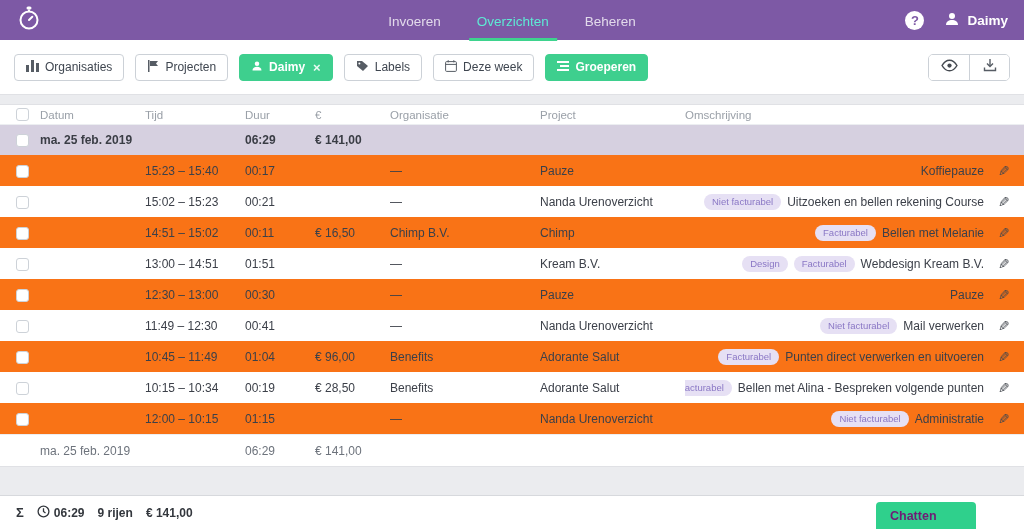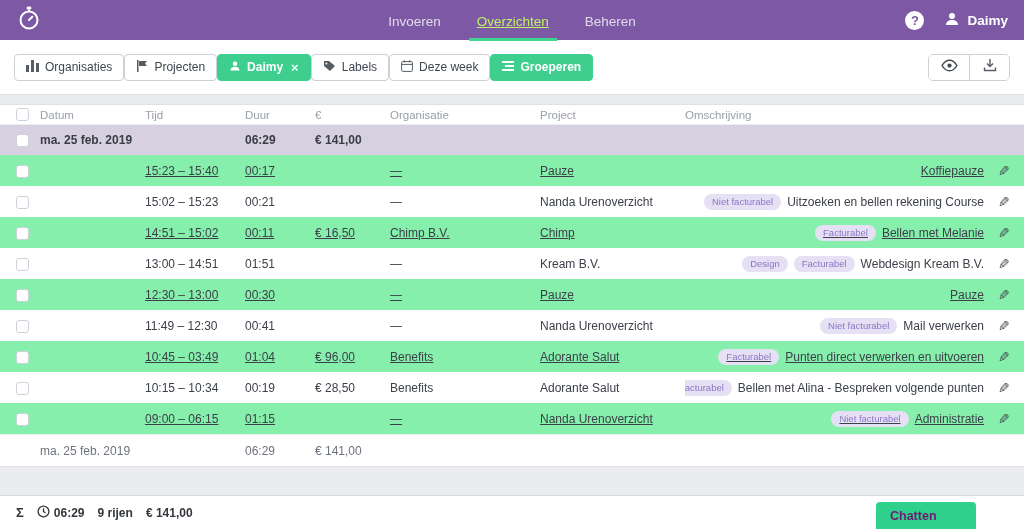--- a/index.html
+++ b/index.html
@@ -9,47 +9,47 @@
     background:#ebecef;
     position:relative;
     overflow:hidden;
   }
 
   
   .navbar { height:40px; background:#7d59a5; display:flex; align-items:center; padding:0 16px; position:relative; }
   .brand { display:flex; align-items:center; }
   .nav-center { position:absolute; left:50%; transform:translateX(-50%); display:flex; height:38px; }
   .nav-item { color:rgba(255,255,255,.78); font-size:13.5px; padding:0 18px; display:flex; align-items:center; height:40px; position:relative; cursor:pointer; }
-  .nav-item.active { color:#bef264;text-decoration:underline; }
+  .nav-item.active { color:#5eead4; }
   .nav-item.active::after { content:""; position:absolute; left:10px; right:10px; bottom:0; height:3px; background:#3ed38e; }
   .nav-right { margin-left:auto; display:flex; align-items:center; gap:20px; }
   .help-circle { width:19px; height:19px; border-radius:50%; background:#fff; color:#7d59a5; font-size:13px; font-weight:bold; display:flex; align-items:center; justify-content:center; cursor:pointer; }
   .user { color:#fff; font-size:13.5px; font-weight:bold; display:flex; align-items:center; gap:7px; cursor:pointer; }
 
   
-  .filterbar { height:55px; background:#fff; display:flex; align-items:center; padding:0 14px; gap:0; border-bottom:1px solid #e0e1e5; }
+  .filterbar { height:55px; background:#fff; display:flex; align-items:center; padding:0 14px; gap:11px; border-bottom:1px solid #e0e1e5; }
   .fbtn { height:27px; display:inline-flex; align-items:center; gap:6px; padding:0 11px; border:1px solid #ccd1d7; border-radius:4px; background:#fff; font-size:12px; color:#3f4650; cursor:pointer; white-space:nowrap; }
   .fbtn.green { background:#3ecf8e; border-color:#3ecf8e; color:#fff; font-weight:bold; }
   .fbtn .x { font-size:13px; line-height:1; margin-left:2px; opacity:.9; cursor:pointer; }
   .fb-right { margin-left:auto; display:flex; align-items:center; }
   .seg { display:flex; border:1px solid #ccd1d7; border-radius:5px; overflow:hidden; background:#fff; }
   .seg-btn { width:40px; height:25px; display:flex; align-items:center; justify-content:center; cursor:pointer; background:#fff; }
   .seg-btn + .seg-btn { border-left:1px solid #ccd1d7; }
 
   
   .table { background:#fff; margin-top:9px; border-top:1px solid #e0e1e5; border-bottom:1px solid #e0e1e5; }
   .thead, .trow, .tgroup, .tfoot {
     display:grid;
     grid-template-columns:40px 105px 100px 70px 75px 150px 145px 1fr 40px;
     align-items:center;
   }
   .thead { height:20px; color:#9aa0a8; font-size:11.5px; border-bottom:1px solid #eceef1; }
   .tgroup { height:30px; background:#d6d0e0; font-weight:bold; font-size:12px; color:#3a3d45; }
   .trow { height:31px; font-size:12px; color:#3c4049; }
-  .trow.shaded { background:#86efac;text-decoration:underline; }
+  .trow.shaded { background:#f97316; }
   .tfoot { height:32px; font-size:12px; color:#6d737c; border-top:1px solid #eceef1; }
   .cell { overflow:hidden; white-space:nowrap; text-overflow:ellipsis; }
   .c-check { padding-left:16px; }
   .checkbox { width:13px; height:13px; border:1px solid #cdd2d8; border-radius:3px; background:#fff; display:inline-block; vertical-align:middle; cursor:pointer; }
   .c-oms { display:flex; align-items:center;justify-content:flex-end; }
   .badge { background:#e6e0f4; color:#8a77c5; font-size:9.5px; padding:2.5px 8px; border-radius:9px; margin-right:6px; white-space:nowrap; flex:none; }
   .c-edit { text-align:center; }
   .pencil { font-size:14px; color:#42464d; cursor:pointer; display:inline-block; transform:scaleX(-1); }
 
   
@@ -279,21 +279,21 @@
         <div class="cell c-project">Nanda Urenoverzicht</div>
         <div class="cell c-oms">
           <span class="badge">Niet facturabel</span>
           <span>Mail verwerken</span>
         </div>
         <div class="cell c-edit"><span class="pencil">✎</span></div>
       </div>
       <div class="trow shaded">
         <div class="cell c-check"><span class="checkbox"></span></div>
         <div class="cell c-datum"></div>
-        <div class="cell c-tijd">10:45 – 03:49</div>
+        <div class="cell c-tijd">10:45 – 11:49</div>
         <div class="cell c-duur">01:04</div>
         <div class="cell c-euro">€ 96,00</div>
         <div class="cell c-org">Benefits</div>
         <div class="cell c-project">Adorante Salut</div>
         <div class="cell c-oms">
           <span class="badge">Facturabel</span>
           <span>Punten direct verwerken en uitvoeren</span>
         </div>
         <div class="cell c-edit"><span class="pencil">✎</span></div>
       </div>
@@ -307,21 +307,21 @@
         <div class="cell c-project">Adorante Salut</div>
         <div class="cell c-oms">
           <span class="badge">Facturabel</span>
           <span>Bellen met Alina - Bespreken volgende punten</span>
         </div>
         <div class="cell c-edit"><span class="pencil">✎</span></div>
       </div>
       <div class="trow shaded">
         <div class="cell c-check"><span class="checkbox"></span></div>
         <div class="cell c-datum"></div>
-        <div class="cell c-tijd">09:00 – 06:15</div>
+        <div class="cell c-tijd">12:00 – 10:15</div>
         <div class="cell c-duur">01:15</div>
         <div class="cell c-euro"></div>
         <div class="cell c-org">—</div>
         <div class="cell c-project">Nanda Urenoverzicht</div>
         <div class="cell c-oms">
           <span class="badge">Niet facturabel</span>
           <span>Administratie</span>
         </div>
         <div class="cell c-edit"><span class="pencil">✎</span></div>
       </div>

